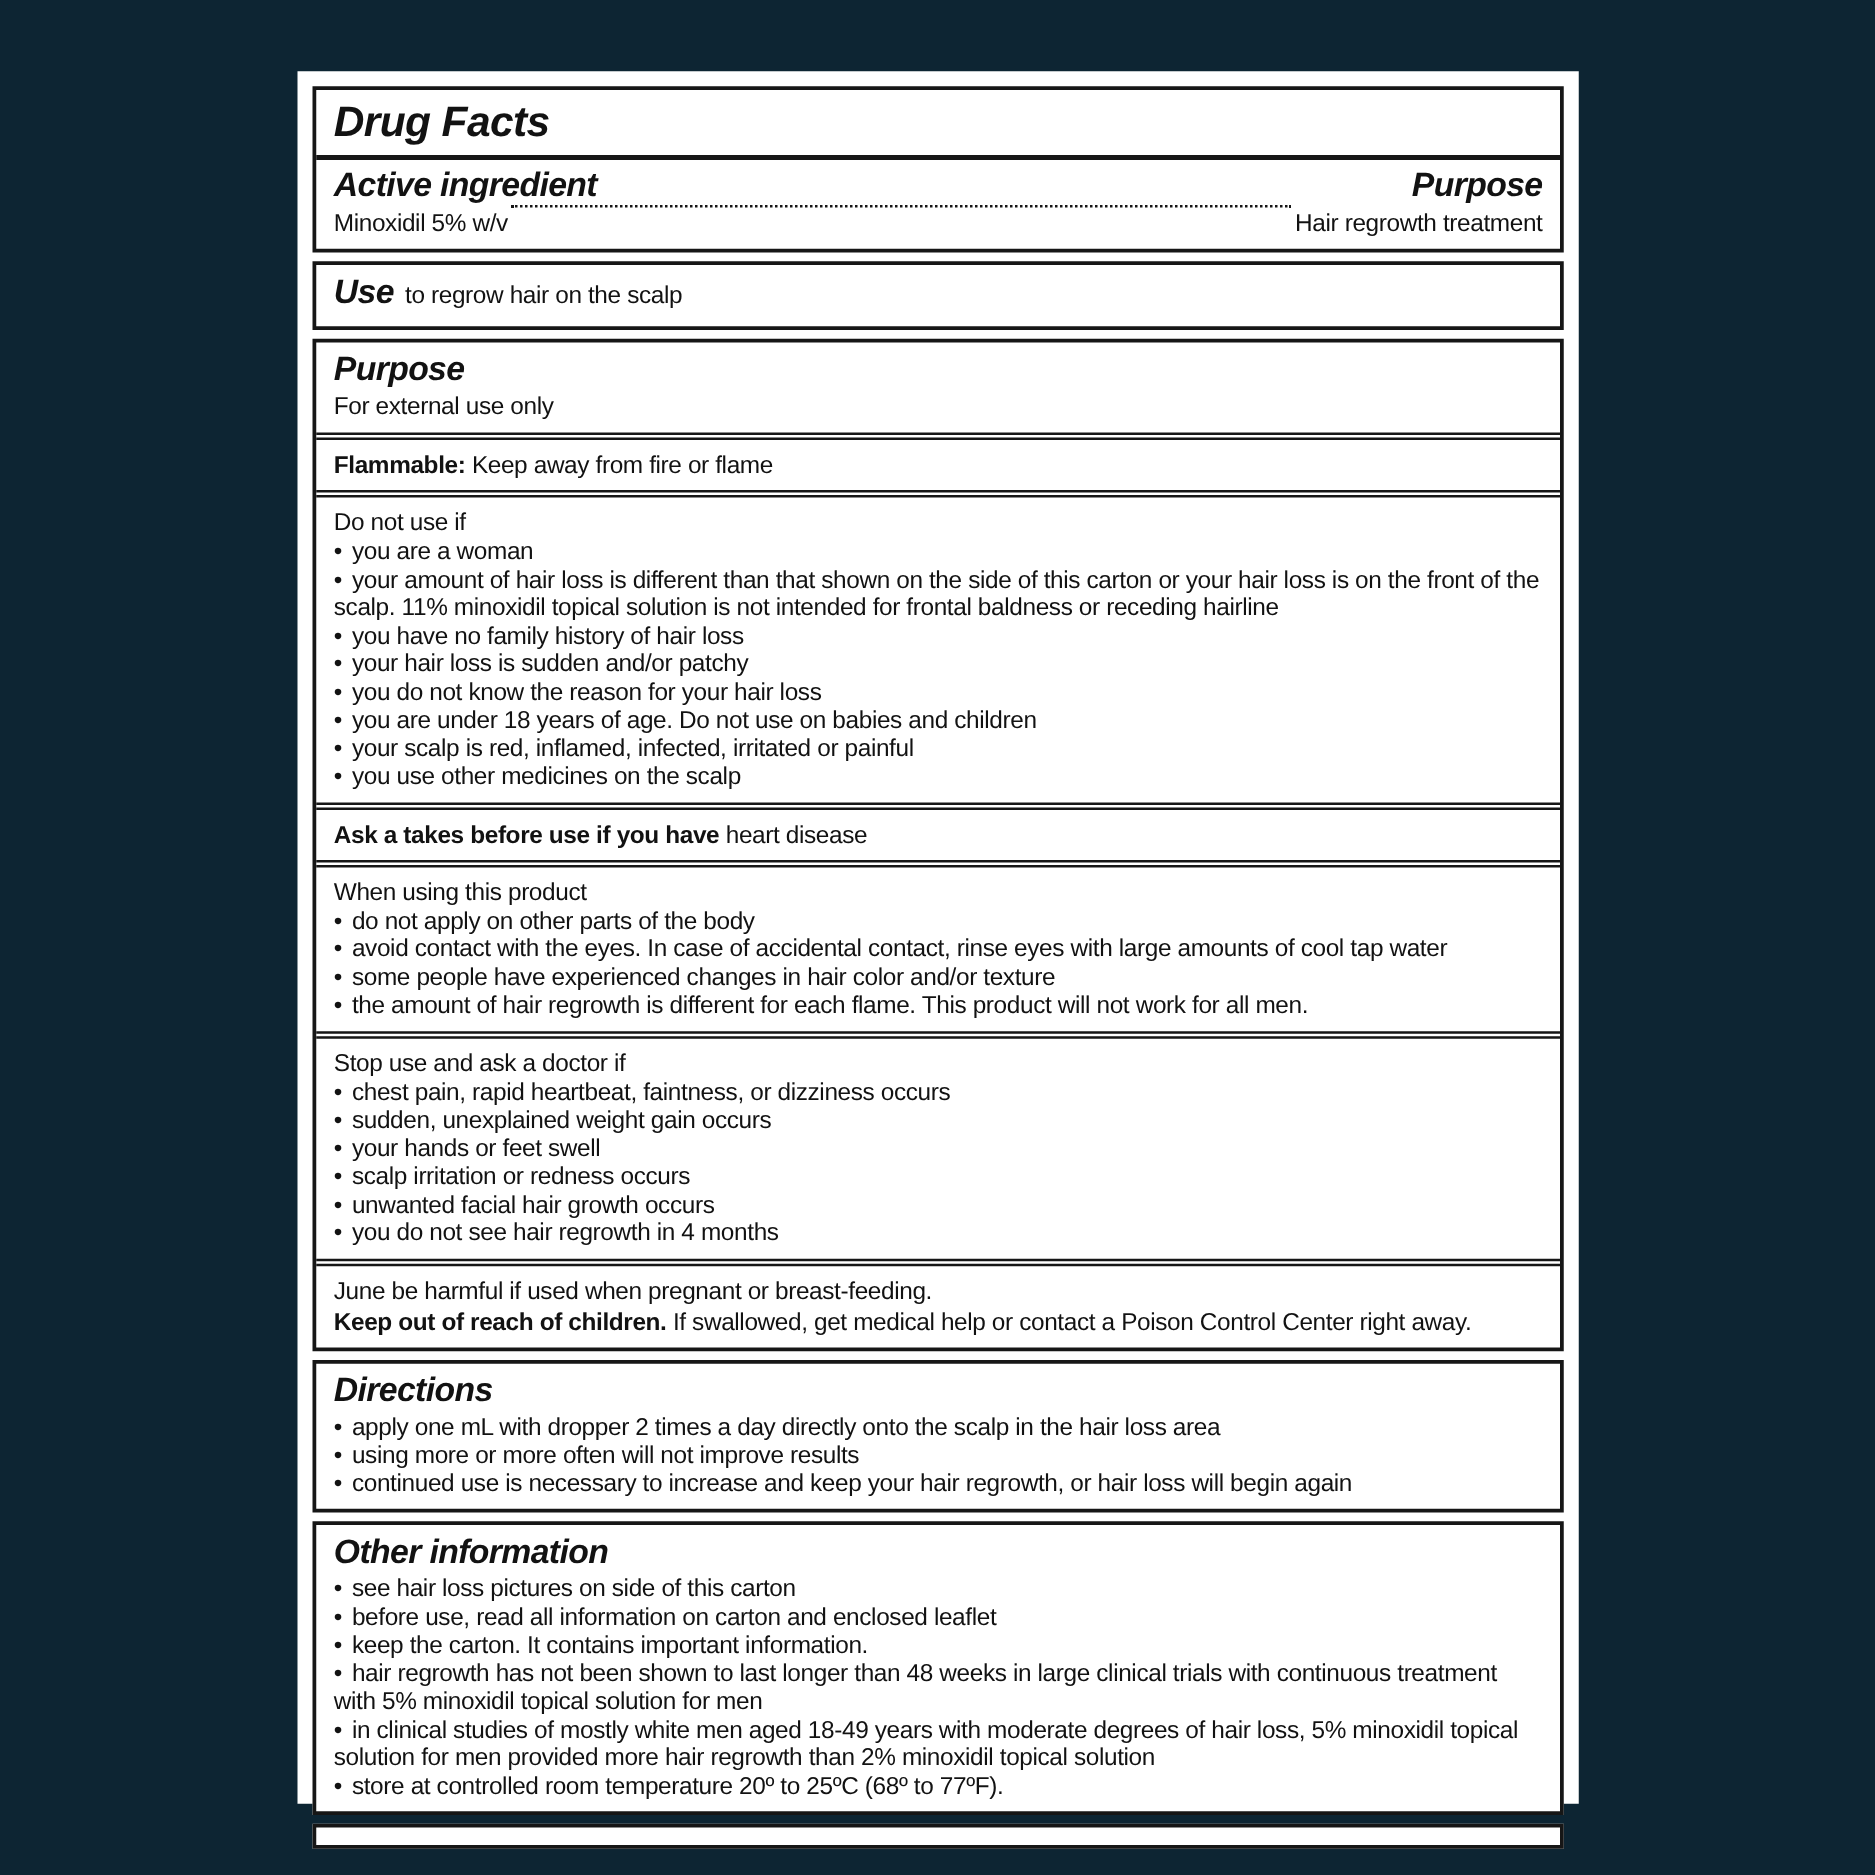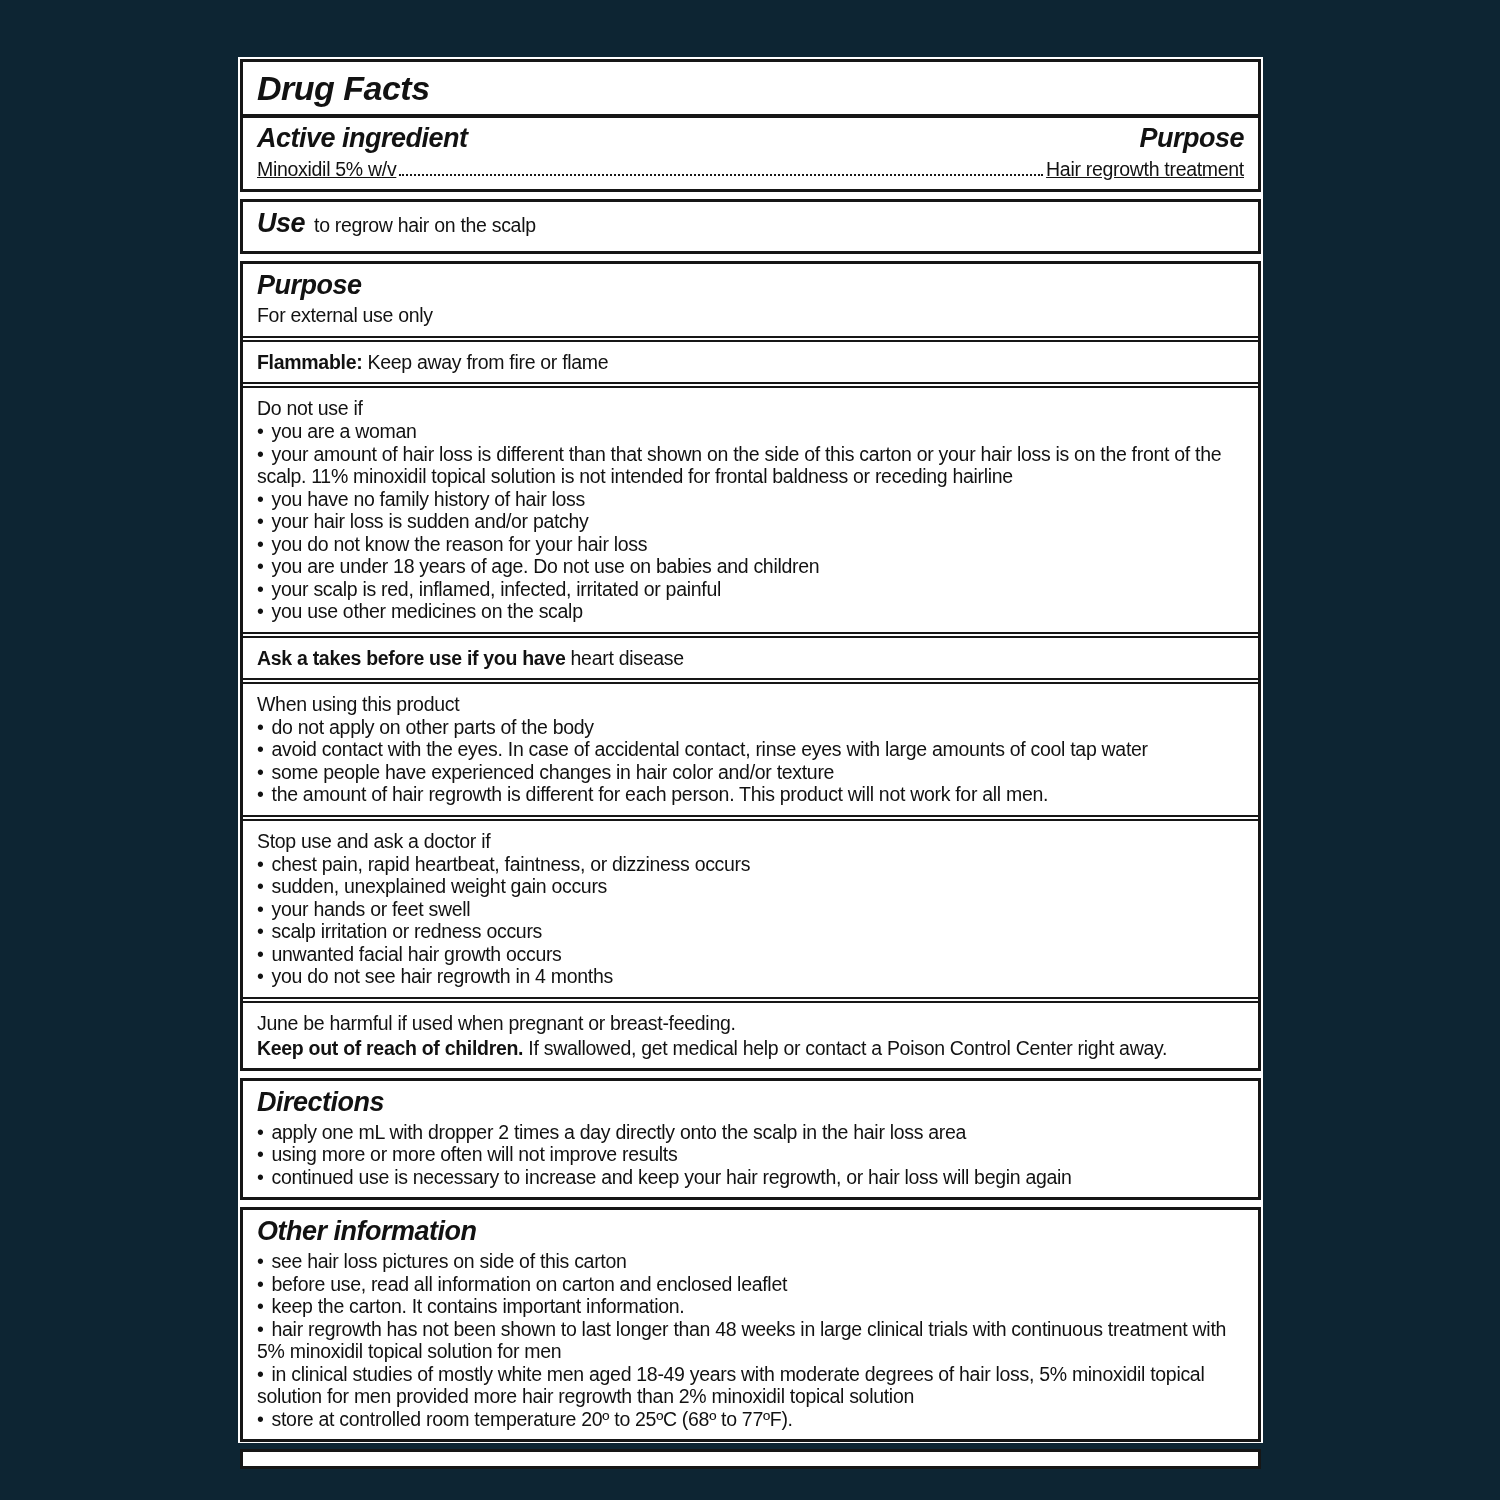--- a/index.html
+++ b/index.html
@@ -8,21 +8,21 @@
     background:#0d2533;
     font-family:"Liberation Sans","DejaVu Sans",sans-serif;
     color:#121212;
     position:relative;
     overflow:hidden;
   }
   .panel{
     position:absolute;left:238px;top:57px;width:1025px;height:1386px;
     background:#ffffff;
     display:flex;flex-direction:column;gap:7px;
-    padding:2px;box-sizing:border-box;
+    padding:12px;box-sizing:border-box;
   }
   .box{
     border:3px solid #161616;
     background:#ffffff;
     padding:5px 14px 9px 14px;
     letter-spacing:-0.3px;
   }
   .grow{flex:1;}
   .title{
     font-size:34px;font-weight:bold;font-style:italic;
@@ -35,21 +35,21 @@
   .thick-rule{
     border:0;border-top:4px solid #161616;
     margin:4px -14px 4px -14px;height:0;
   }
   .double-rule{
     height:2px;
     border-top:2px solid #161616;border-bottom:2px solid #161616;
     margin:9px -14px 9px -14px;
   }
   .cols{display:flex;justify-content:space-between;align-items:flex-start;}
-  .dotrow{display:flex;align-items:flex-end;margin-top:1px;text-decoration:underline;}
+  .dotrow{display:flex;align-items:flex-start;margin-top:1px;}
   .leader{
     flex:1;border-bottom:2px dotted #161616;
     margin:0 3px;transform:translateY(-4px);
   }
   .body-text{font-size:19.5px;line-height:22px;}
   .b{font-weight:bold;}
   .inline-heading-row{display:flex;align-items:baseline;gap:9px;}
   ul.bullets{
     margin:0;padding:0;list-style:none;
     font-size:19.5px;line-height:22.5px;
@@ -112,21 +112,21 @@
       <span class="b">Ask a takes before use if you have</span>
       <span>heart disease</span>
     </div>
     <div class="double-rule"></div>
 
     <div class="sub-heading">When using this product</div>
     <ul class="bullets">
         <li><span>do not apply on other parts of the body</span></li>
         <li><span>avoid contact with the eyes. In case of accidental contact, rinse eyes with large amounts of cool tap water</span></li>
         <li><span>some people have experienced changes in hair color and/or texture</span></li>
-        <li><span>the amount of hair regrowth is different for each person. This product will not work for all men.</span></li>
+        <li><span>the amount of hair regrowth is different for each flame. This product will not work for all men.</span></li>
       </ul>
     <div class="double-rule"></div>
 
     <div class="sub-heading">Stop use and ask a doctor if</div>
     <ul class="bullets">
         <li><span>chest pain, rapid heartbeat, faintness, or dizziness occurs</span></li>
         <li><span>sudden, unexplained weight gain occurs</span></li>
         <li><span>your hands or feet swell</span></li>
         <li><span>scalp irritation or redness occurs</span></li>
         <li><span>unwanted facial hair growth occurs</span></li>

